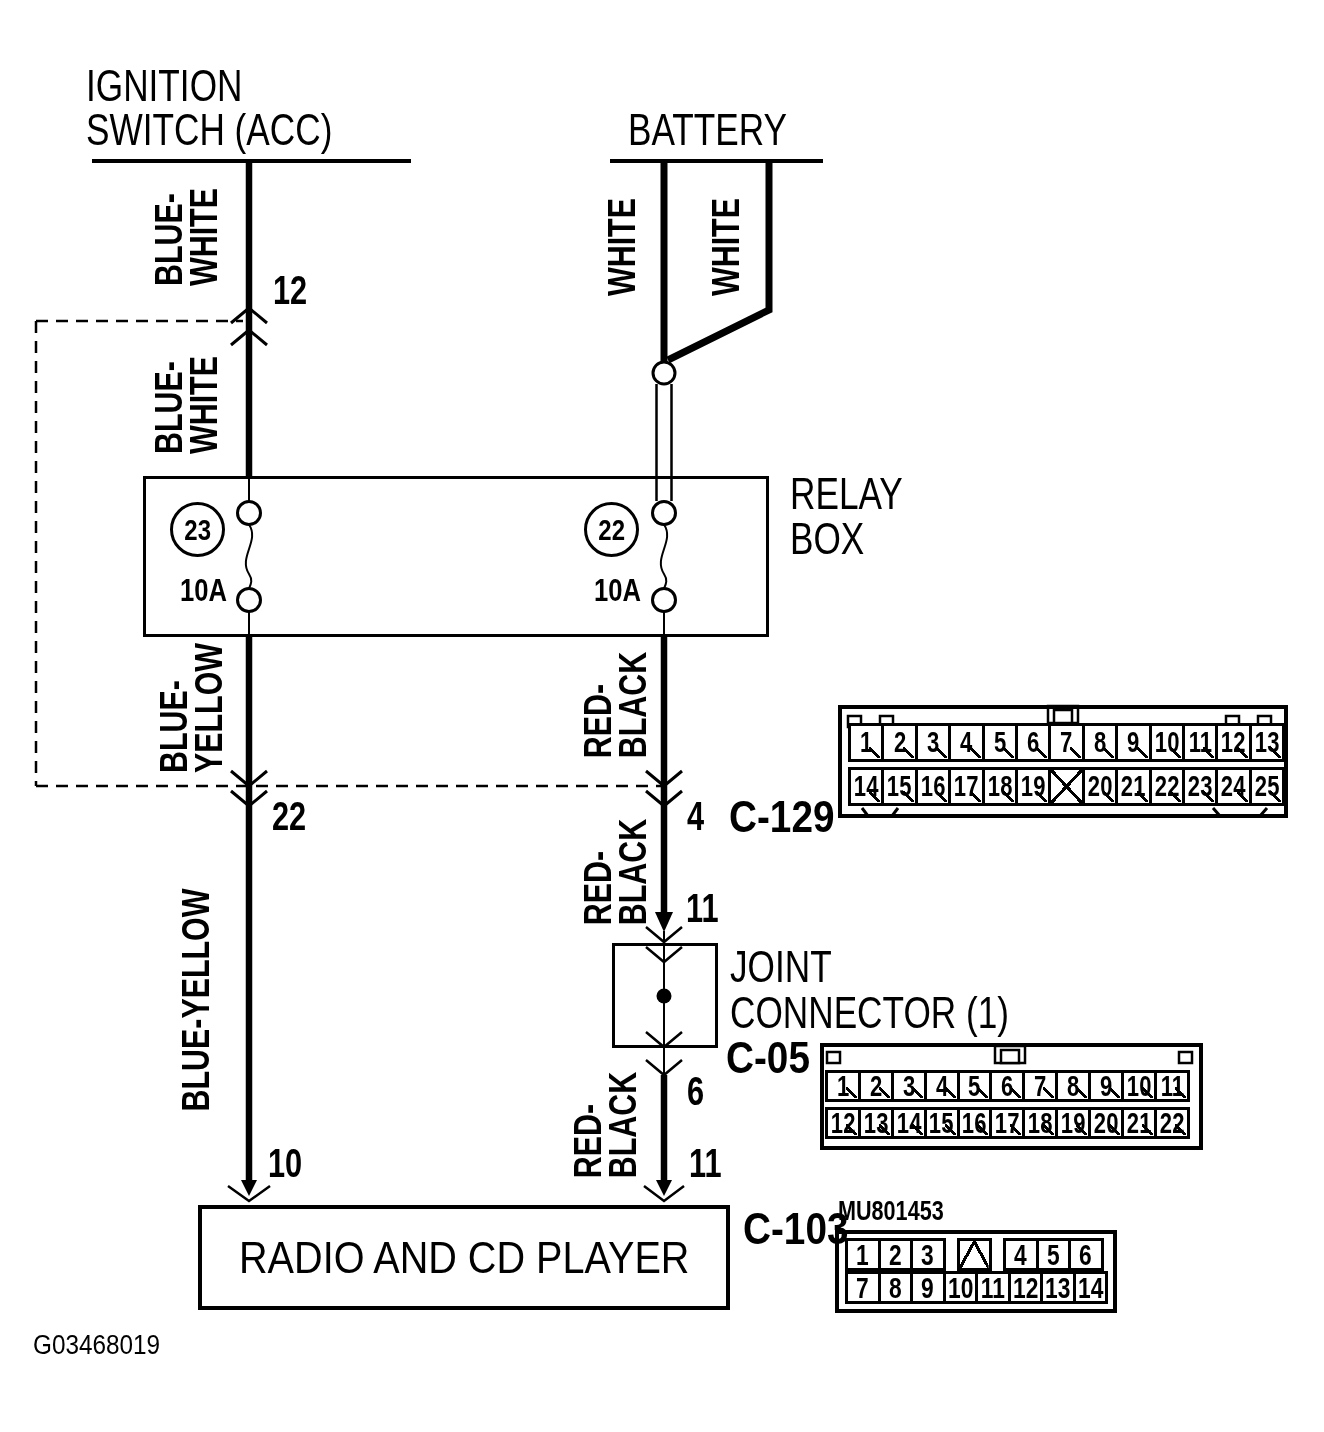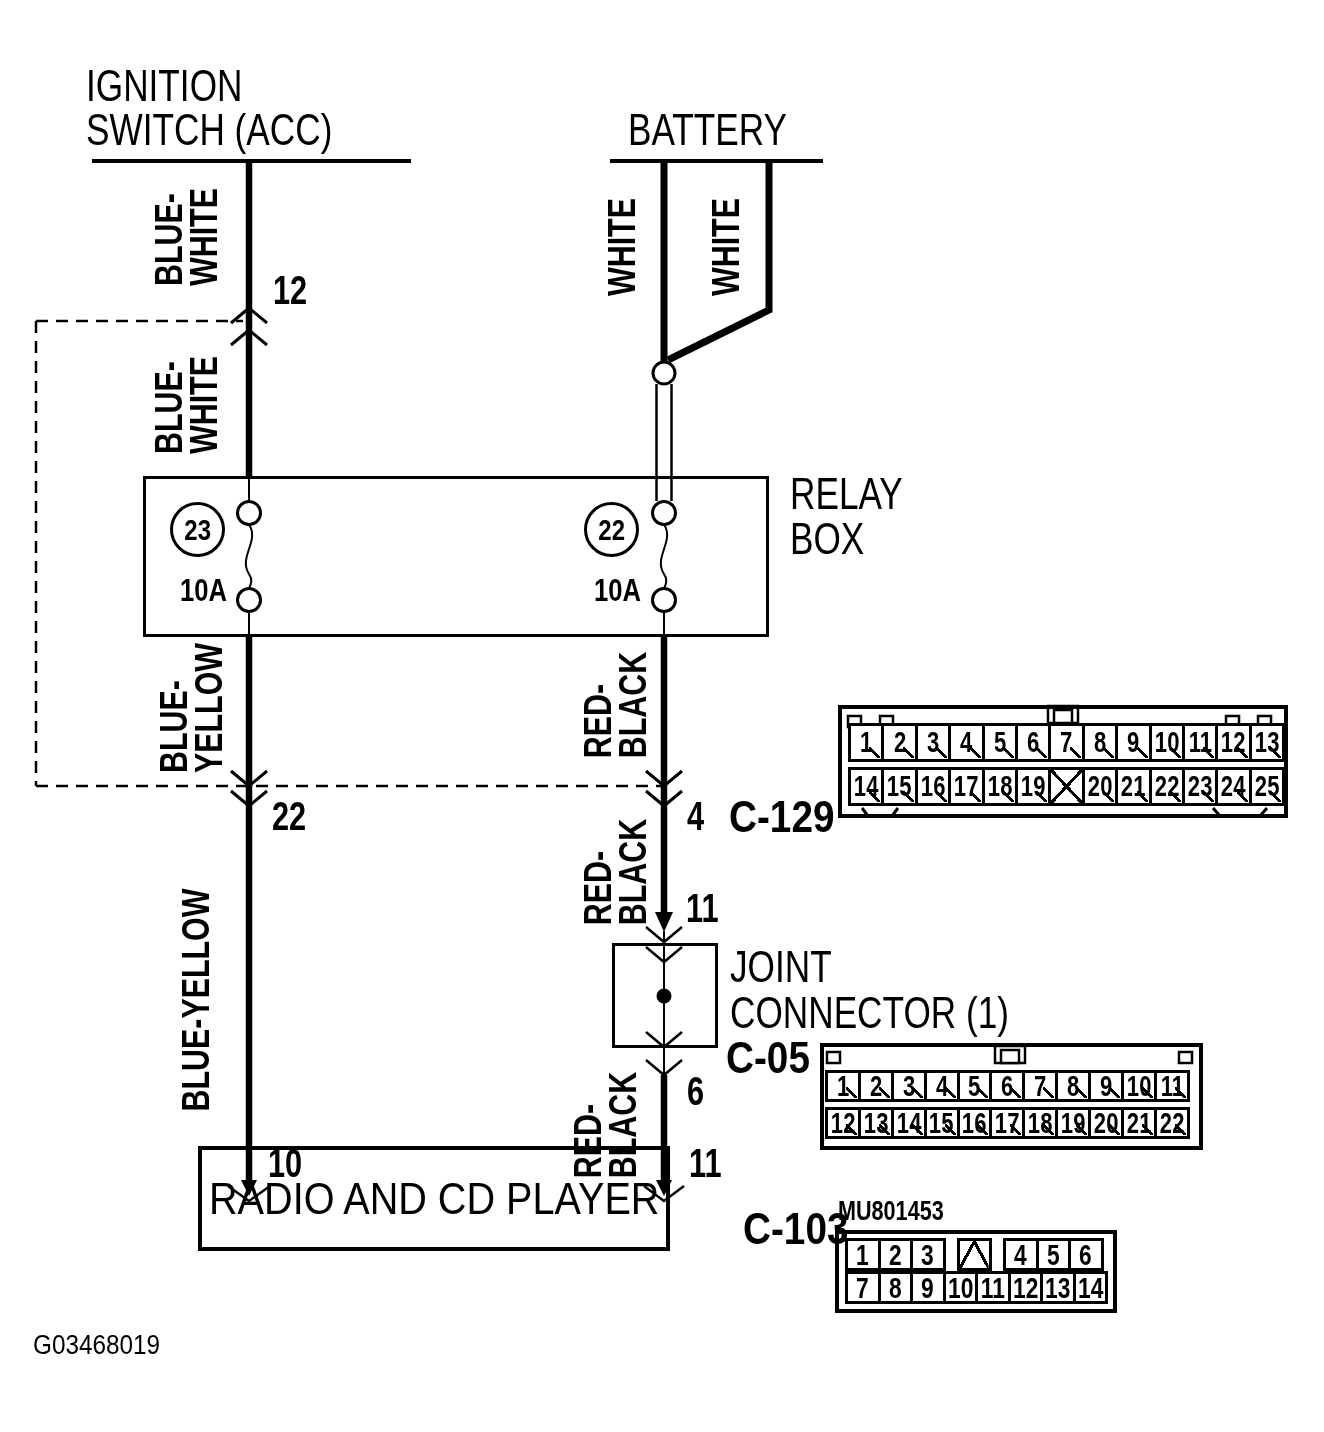--- a/index.html
+++ b/index.html
@@ -104,21 +104,21 @@
         <rect x="995" y="1046" width="30" height="17"></rect>
           <rect x="1001" y="1050" width="18" height="13"></rect>
         <rect x="827" y="1052" width="13" height="11"></rect>
           <rect x="1179" y="1052" width="13" height="11"></rect>
       </g>
     </g>
   </svg>
 
   <div class="box" id="relay-box" style="left:143px;top:476px;width:626px;height:161px"></div>
   <div class="box" style="left:612px;top:943px;width:106px;height:105px"></div>
-  <div class="box" id="radio-box" style="left:198px;top:1146px;width:472px;height:105px">
+  <div class="box" id="radio-box" style="left:198px;top:1205px;width:532px;height:105px">
     <span class="rnode">RADIO AND CD PLAYER</span>
   </div>
 
   <div class="t node" style="left:86px;top:63px">IGNITION</div>
   <div class="t node" style="left:86px;top:107px">SWITCH (ACC)</div>
   <div class="t node" style="left:628px;top:107px">BATTERY</div>
   <div class="t node" style="left:790px;top:471px">RELAY</div>
   <div class="t node" style="left:790px;top:516px">BOX</div>
   <div class="t node" style="left:730px;top:944px">JOINT</div>
   <div class="t node" style="left:730px;top:990px">CONNECTOR (1)</div>

